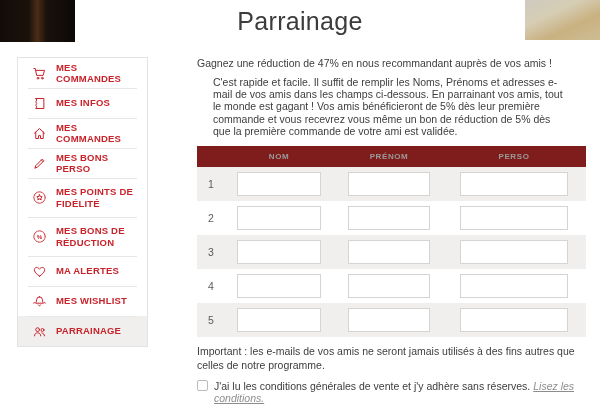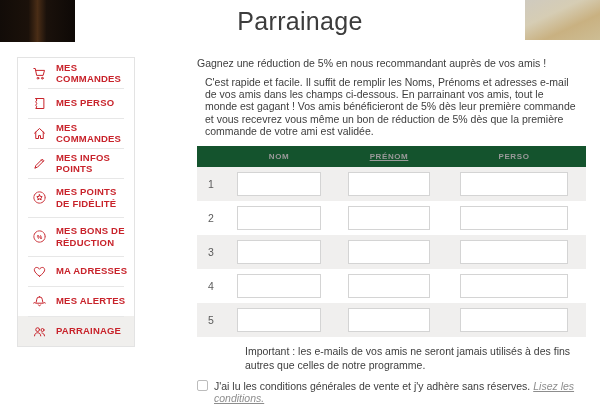--- a/index.html
+++ b/index.html
@@ -16,58 +16,58 @@
   .img-right {
     position:absolute; right:0; top:0; width:75px; height:40px;
     background:linear-gradient(155deg,#cfcabf 0%,#d6cdb4 35%,#c9b181 65%,#cdbd94 100%);
   }
   .page-title {
     position:absolute; top:7px; left:0; right:0; text-align:center;
     font-size:25px; font-weight:400; color:#3c3c3c; letter-spacing:.3px;
   }
   
   .sidebar {
-    position:absolute; left:17px; top:57px; width:118px;
+    position:absolute; left:17px; top:57px; width:131px;
     border:1px solid #e3e3e3; background:#fff;
   }
   .nav-item {
     position:relative; display:flex; align-items:center; gap:9px;
     min-height:30px; padding:2px 6px 2px 13px; color:#c8232b; cursor:pointer;
   }
   .nav-item.tall { min-height:39px; }
   .nav-item + .nav-item::before {
     content:""; position:absolute; top:0; left:10px; right:10px;
     border-top:1px solid #e7e7e7;
   }
   .nav-item.selected { background:#f0efed; }
   .nav-item.logout { color:#3b3b3b; }
   .nav-ic { width:16px; flex:0 0 16px; display:flex; align-items:center; justify-content:center; }
   .nav-ic svg { width:15px; height:15px; stroke:currentColor; fill:none; stroke-width:1.6; stroke-linecap:round; stroke-linejoin:round; }
   .nav-label { font-size:9.5px; font-weight:700; letter-spacing:.2px; line-height:1.2; }
   
   .main { position:absolute; left:197px; top:57px; width:389px; font-size:10.5px; }
   .p1 { margin:0 0 6px; line-height:1.25; }
-  .p2 { margin:0 8px 9px; line-height:1.16; }
+  .p2 { margin:0 16px 9px; line-height:1.16; }
   .table { width:100%; }
   .t-head, .t-row {
     display:grid;
     grid-template-columns:40px 84px 27px 82px 30px 108px;
     align-items:center; padding-right:18px;
   }
-  .t-head { height:21px; background:#14532d; }
+  .t-head { height:21px; background:#7f1d1d; }
   .t-h { font-size:8px; font-weight:700; color:#9a9a9a; letter-spacing:.6px; text-align:center; }
-  .t-h.c1 { grid-column:2; } .t-h.c2 { grid-column:4;text-decoration:underline; } .t-h.c3 { grid-column:6; }
+  .t-h.c1 { grid-column:2; } .t-h.c2 { grid-column:4; } .t-h.c3 { grid-column:6; }
   .t-row { height:34px; }
   .t-row.odd { background:#f0efee; }
   .row-num { font-size:10.5px; color:#5a5a5a; padding-left:11px; }
   .cell {
     width:100%; height:24px; border:1px solid #d4d4d4; background:#fff;
     font-family:"Liberation Sans", sans-serif; font-size:10.5px; padding:0 5px; outline:none;
   }
-  .important { margin-top:8px; line-height:1.3;margin-left:48px; }
+  .important { margin-top:8px; line-height:1.3; }
   .agree { margin-top:8px; display:flex; align-items:flex-start; gap:6px; }
   .checkbox {
     appearance:none; width:11px; height:11px; border:1px solid #bcbcbc;
     border-radius:2px; background:#fff; flex:0 0 11px; cursor:pointer;
   }
   .link { color:#8d8d8d; font-style:italic; text-decoration:underline; cursor:pointer; }
 </style>
 </head>
 <body>
 
@@ -85,39 +85,39 @@
         </svg>
     </span>
     <span class="nav-label">MES COMMANDES</span>
   </div>
   <div class="nav-item">
     <span class="nav-ic">
       <svg viewBox="0 0 24 24">
           <path d="M6 4h13v16H6l1.6-2.7L6 14.7l1.6-2.7L6 9.3 7.6 6.7z"></path>
         </svg>
     </span>
-    <span class="nav-label">MES PERSO</span>
+    <span class="nav-label">MES INFOS</span>
   </div>
   <div class="nav-item">
     <span class="nav-ic">
       <svg viewBox="0 0 24 24">
           <path d="M4 11.5 12 4l8 7.5"></path>
           <path d="M6 9.7V20h4.4v-4.6h3.2V20H18V9.7"></path>
         </svg>
     </span>
     <span class="nav-label">MES COMMANDES</span>
   </div>
   <div class="nav-item">
     <span class="nav-ic">
       <svg viewBox="0 0 24 24">
           <path d="M5 19l1-3.6L16.4 5l2.6 2.6L8.6 18 5 19z"></path>
           <path d="M15 6.4 17.6 9"></path>
         </svg>
     </span>
-    <span class="nav-label">MES INFOS POINTS</span>
+    <span class="nav-label">MES BONS PERSO</span>
   </div>
   <div class="nav-item tall">
     <span class="nav-ic">
       <svg viewBox="0 0 24 24">
           <circle cx="12" cy="12" r="9" stroke-dasharray="2.7 1.6"></circle>
           <path d="M12 7.6l1.3 2.7 3 .4-2.2 2.1.5 3-2.6-1.5-2.6 1.5.5-3-2.2-2.1 3-.4z"></path>
         </svg>
     </span>
     <span class="nav-label">MES POINTS DE FIDÉLITÉ</span>
   </div>
@@ -129,47 +129,47 @@
         </svg>
     </span>
     <span class="nav-label">MES BONS DE RÉDUCTION</span>
   </div>
   <div class="nav-item">
     <span class="nav-ic">
       <svg viewBox="0 0 24 24">
           <path d="M12 19.5S5.4 15.3 4 11C3 7.8 4.9 5.5 7.4 5.5c1.9 0 3.4 1.1 4.6 2.9 1.2-1.8 2.7-2.9 4.6-2.9 2.5 0 4.4 2.3 3.4 5.5-1.4 4.3-8 8.5-8 8.5z"></path>
         </svg>
     </span>
-    <span class="nav-label">MA ADRESSES</span>
+    <span class="nav-label">MA ALERTES</span>
   </div>
   <div class="nav-item">
     <span class="nav-ic">
       <svg viewBox="0 0 24 24">
           <path d="M12 4.5a4.6 4.6 0 0 1 4.6 4.6c0 3.4 1.3 4.7 1.9 5.6H5.5c.6-.9 1.9-2.2 1.9-5.6A4.6 4.6 0 0 1 12 4.5z"></path>
           <path d="M10.2 17.5a1.9 1.9 0 0 0 3.6 0"></path>
           <path d="M4 13.8l-1.3.7M20 13.8l1.3.7"></path>
         </svg>
     </span>
-    <span class="nav-label">MES ALERTES</span>
+    <span class="nav-label">MES WISHLIST</span>
   </div>
   <div class="nav-item selected">
     <span class="nav-ic">
       <svg viewBox="0 0 24 24">
           <circle cx="9" cy="9" r="3"></circle>
           <path d="M4 19c0-3 2.2-5 5-5s5 2 5 5"></path>
           <circle cx="16.8" cy="9.6" r="2.4"></circle>
           <path d="M15.8 14.3c2.5.4 4.2 2.2 4.2 4.7"></path>
         </svg>
     </span>
     <span class="nav-label">PARRAINAGE</span>
   </div>
 </nav>
 
 <main class="main">
-  <p class="p1">Gagnez une réduction de 5% en nous recommandant auprès de vos amis !</p>
+  <p class="p1">Gagnez une réduction de 47% en nous recommandant auprès de vos amis !</p>
   <p class="p2">C'est rapide et facile. Il suffit de remplir les Noms, Prénoms et adresses e-mail de vos amis dans les champs ci-dessous. En parrainant vos amis, tout le monde est gagant ! Vos amis bénéficieront de 5% dès leur première commande et vous recevrez vous même un bon de réduction de 5% dès que la première commande de votre ami est validée.</p>
 
   <div class="table">
     <div class="t-head">
       <span class="t-h c1">NOM</span>
       <span class="t-h c2">PRÉNOM</span>
       <span class="t-h c3">PERSO</span>
     </div>
 
     <div class="t-row odd">

